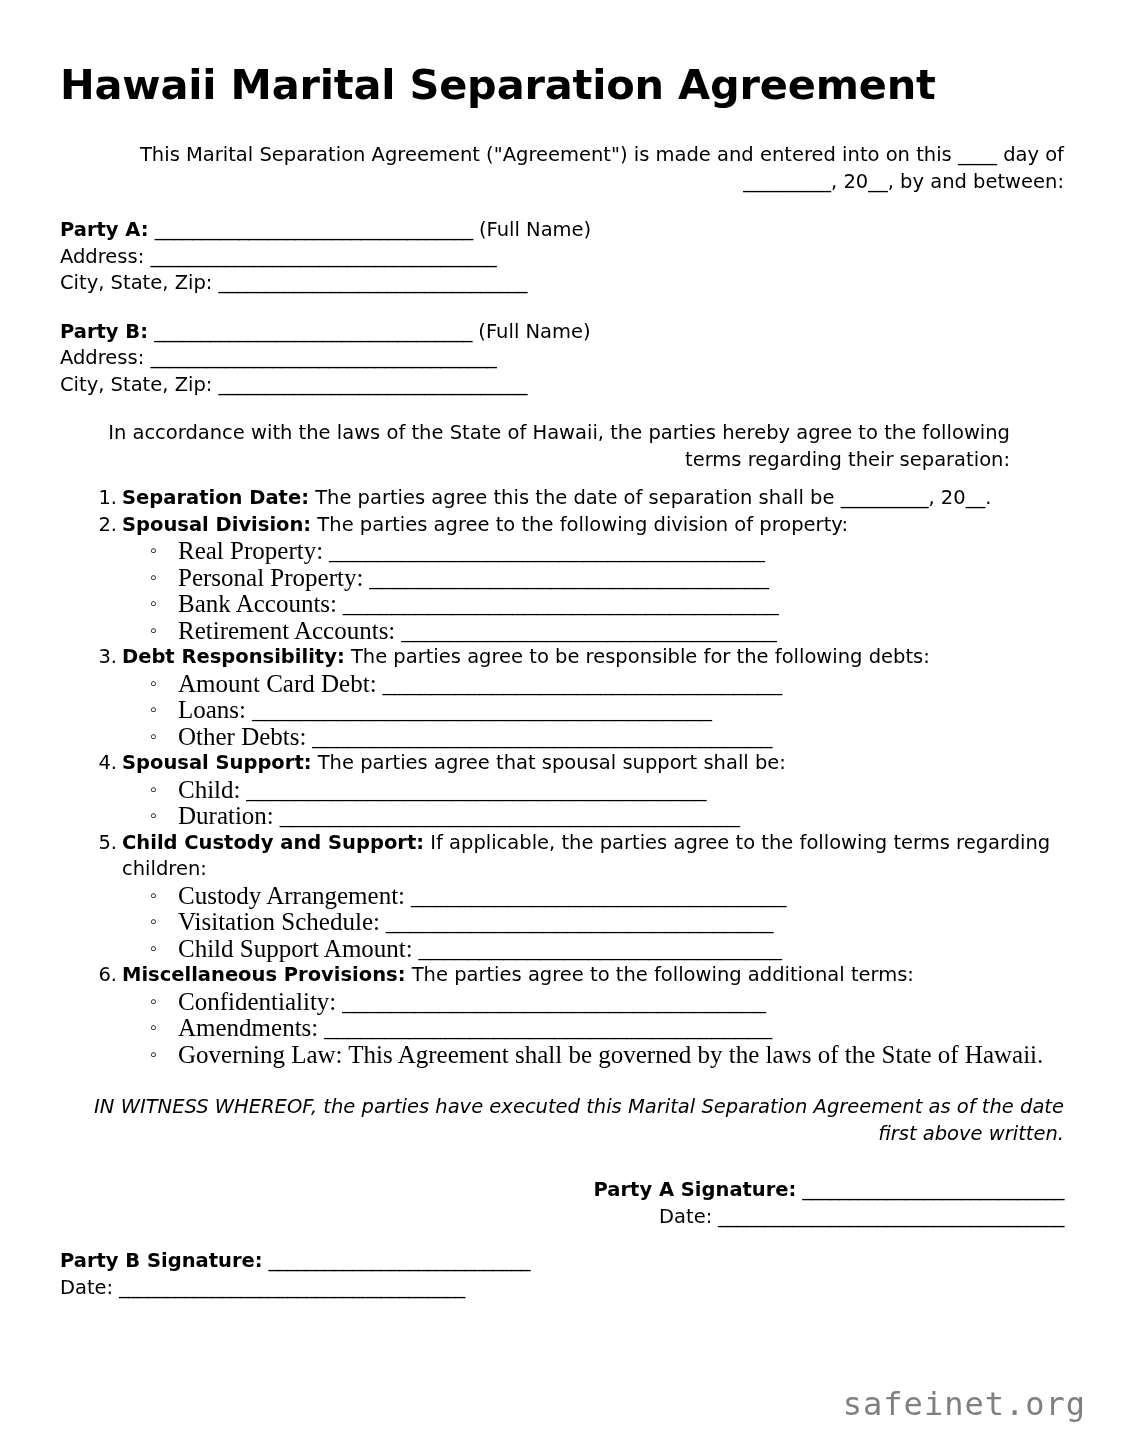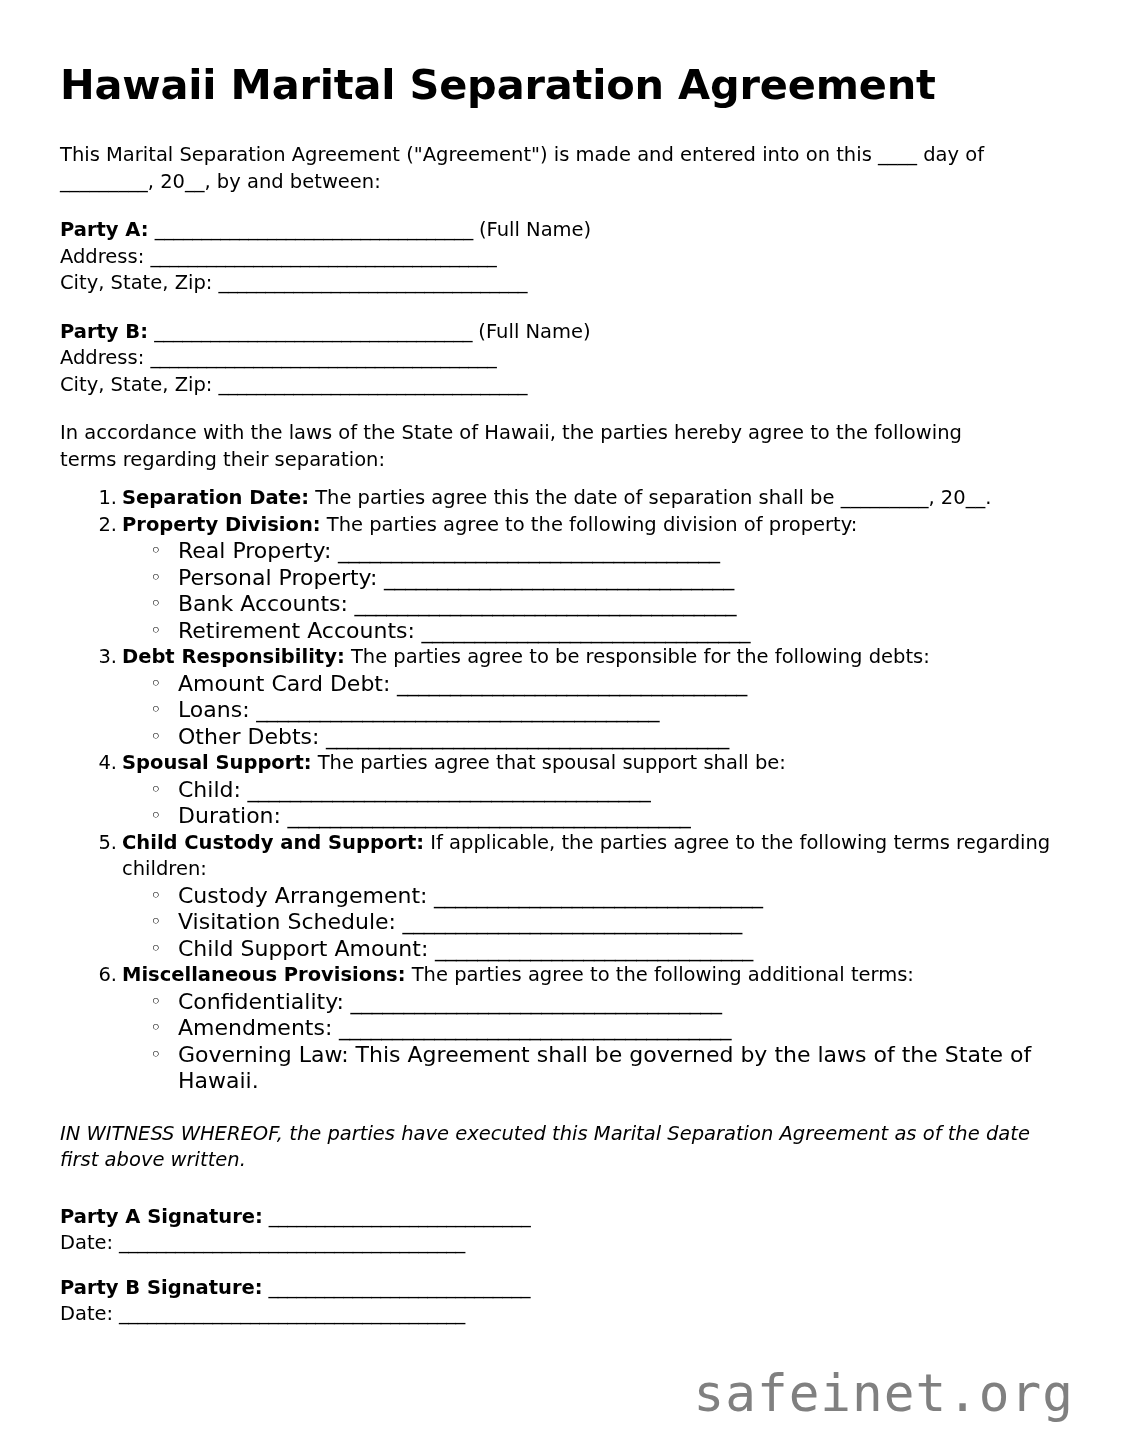--- a/index.html
+++ b/index.html
@@ -25,20 +25,21 @@
     font-size: 41.5px;
     font-weight: bold;
     line-height: 1.12;
     letter-spacing: -0.2px;
     margin: 0 0 34px 0;
   }
   .para {
     font-size: 19.5px;
     line-height: 26.5px;
     margin: 0;
+    text-align: right;
   }
   .para-intro {
     margin-bottom: 22px;
     max-width: 1004px;
   }
   .accordance {
     margin-top: 20px;
     margin-bottom: 12px;
     max-width: 950px;
   }
@@ -85,49 +86,51 @@
     width: 24px;
     text-align: right;
   }
   ul.subterms {
     margin: 0;
     padding: 0;
     list-style: none;
   }
   ul.subterms > li {
     position: relative;
-    font-size: 22px;
+    font-size: 25px;
     line-height: 26.5px;
     padding-left: 56px;
     margin: 0;
+    font-family: Liberation Serif, serif;
   }
   ul.subterms > li::before {
     content: "\25E6";
     position: absolute;
     left: 28px;
     top: 0;
     font-size: 19.5px;
   }
   .sig-block {
     margin-top: 30px;
+    text-align: right;
   }
   .sig-line {
     font-size: 19.5px;
     line-height: 26.5px;
     white-space: nowrap;
   }
   .sig-gap {
     height: 18px;
   }
   .watermark {
     position: absolute;
-    right: 50px;
+    right: 38px;
     bottom: 32px;
     font-family: "DejaVu Sans Mono", monospace;
-    font-size: 51px;
+    font-size: 32px;
     color: #808080;
     letter-spacing: 1px;
     white-space: nowrap;
   }
 </style>
 </head>
 <body>
 
 <div class="page">
 
@@ -147,21 +150,21 @@
     <div class="party-line"><span>City, State, Zip:</span> <span class="blank">_________________________________</span></div>
   </div>
 
   <p class="para accordance">In accordance with the laws of the State of Hawaii, the parties hereby agree to the following terms regarding their separation:</p>
 
   <ol class="terms">
     <li>
       <span class="lbl-bold">Separation Date:</span><span> The parties agree this the date of separation shall be _________, 20__.</span>
     </li>
     <li>
-      <span class="lbl-bold">Property Division:</span><span> The parties agree to the following division of property:</span>
+      <span class="lbl-bold">Spousal Division:</span><span> The parties agree to the following division of property:</span>
       <ul class="subterms">
         <li><span>Real Property:</span><span class="blank"> ____________________________________</span></li>
         <li><span>Personal Property:</span><span class="blank"> _________________________________</span></li>
         <li><span>Bank Accounts:</span><span class="blank"> ____________________________________</span></li>
         <li><span>Retirement Accounts:</span><span class="blank"> _______________________________</span></li>
       </ul>
     </li>
     <li>
       <span class="lbl-bold">Debt Responsibility:</span><span> The parties agree to be responsible for the following debts:</span>
       <ul class="subterms">

